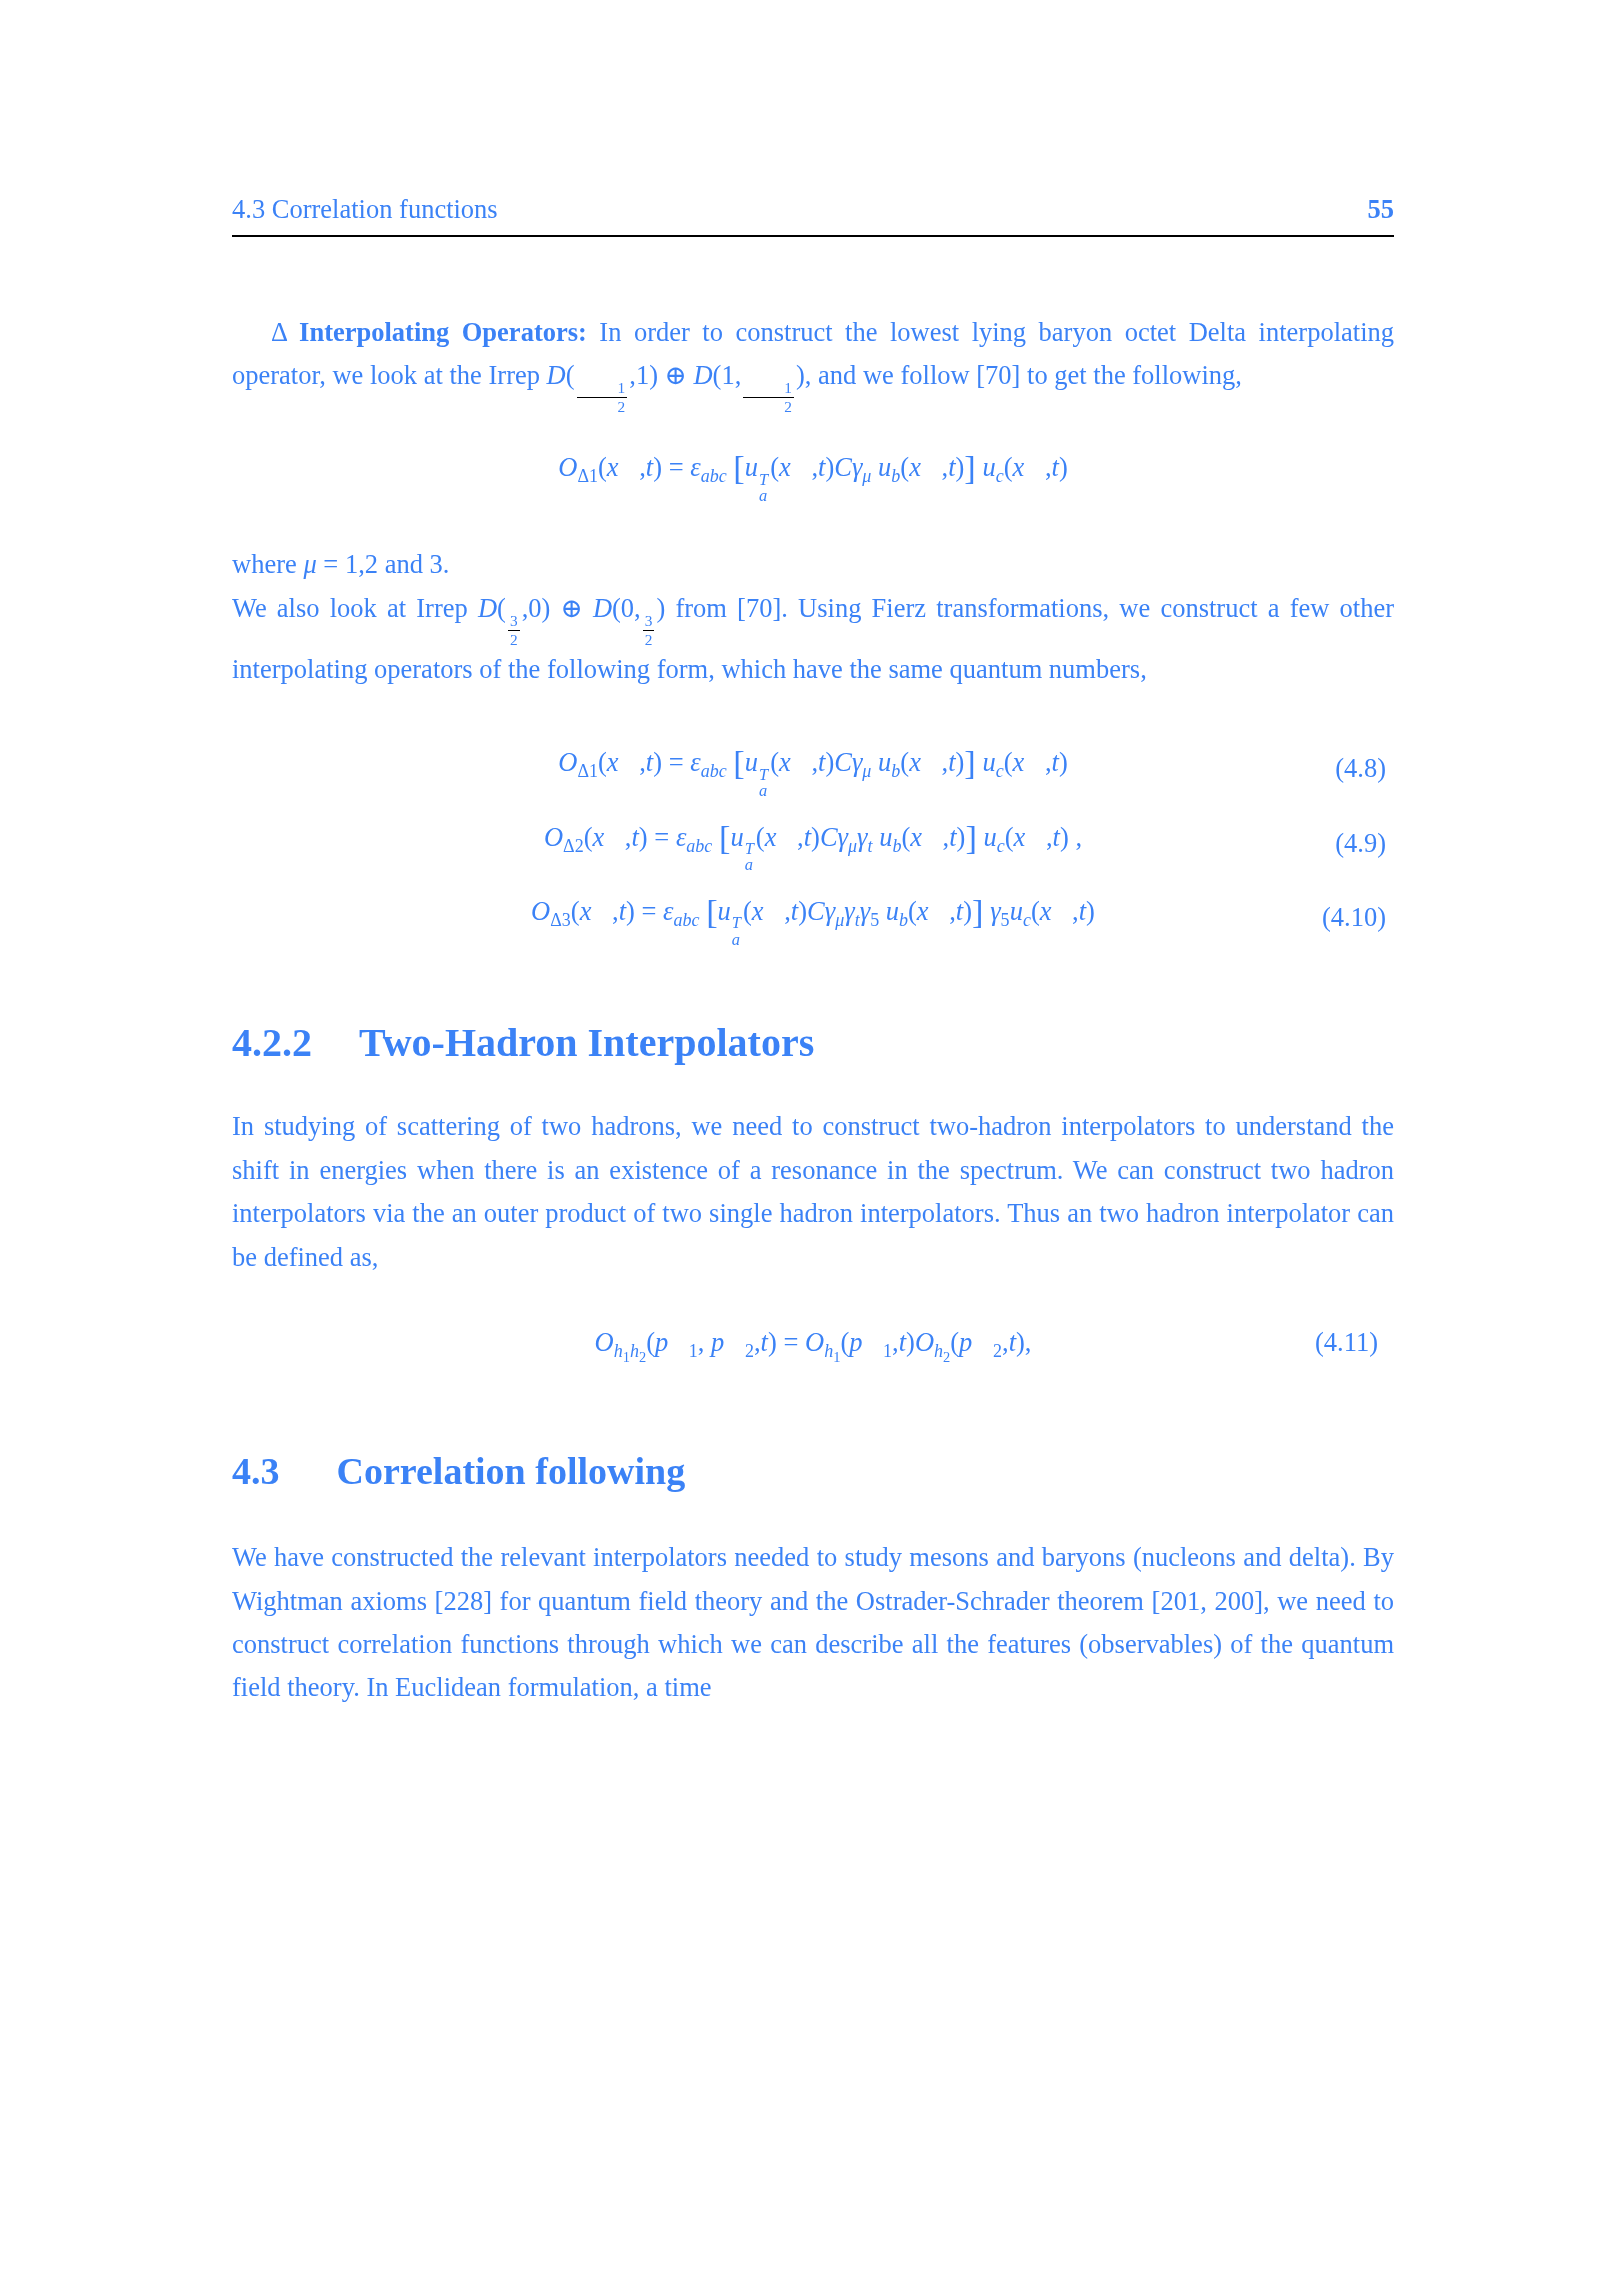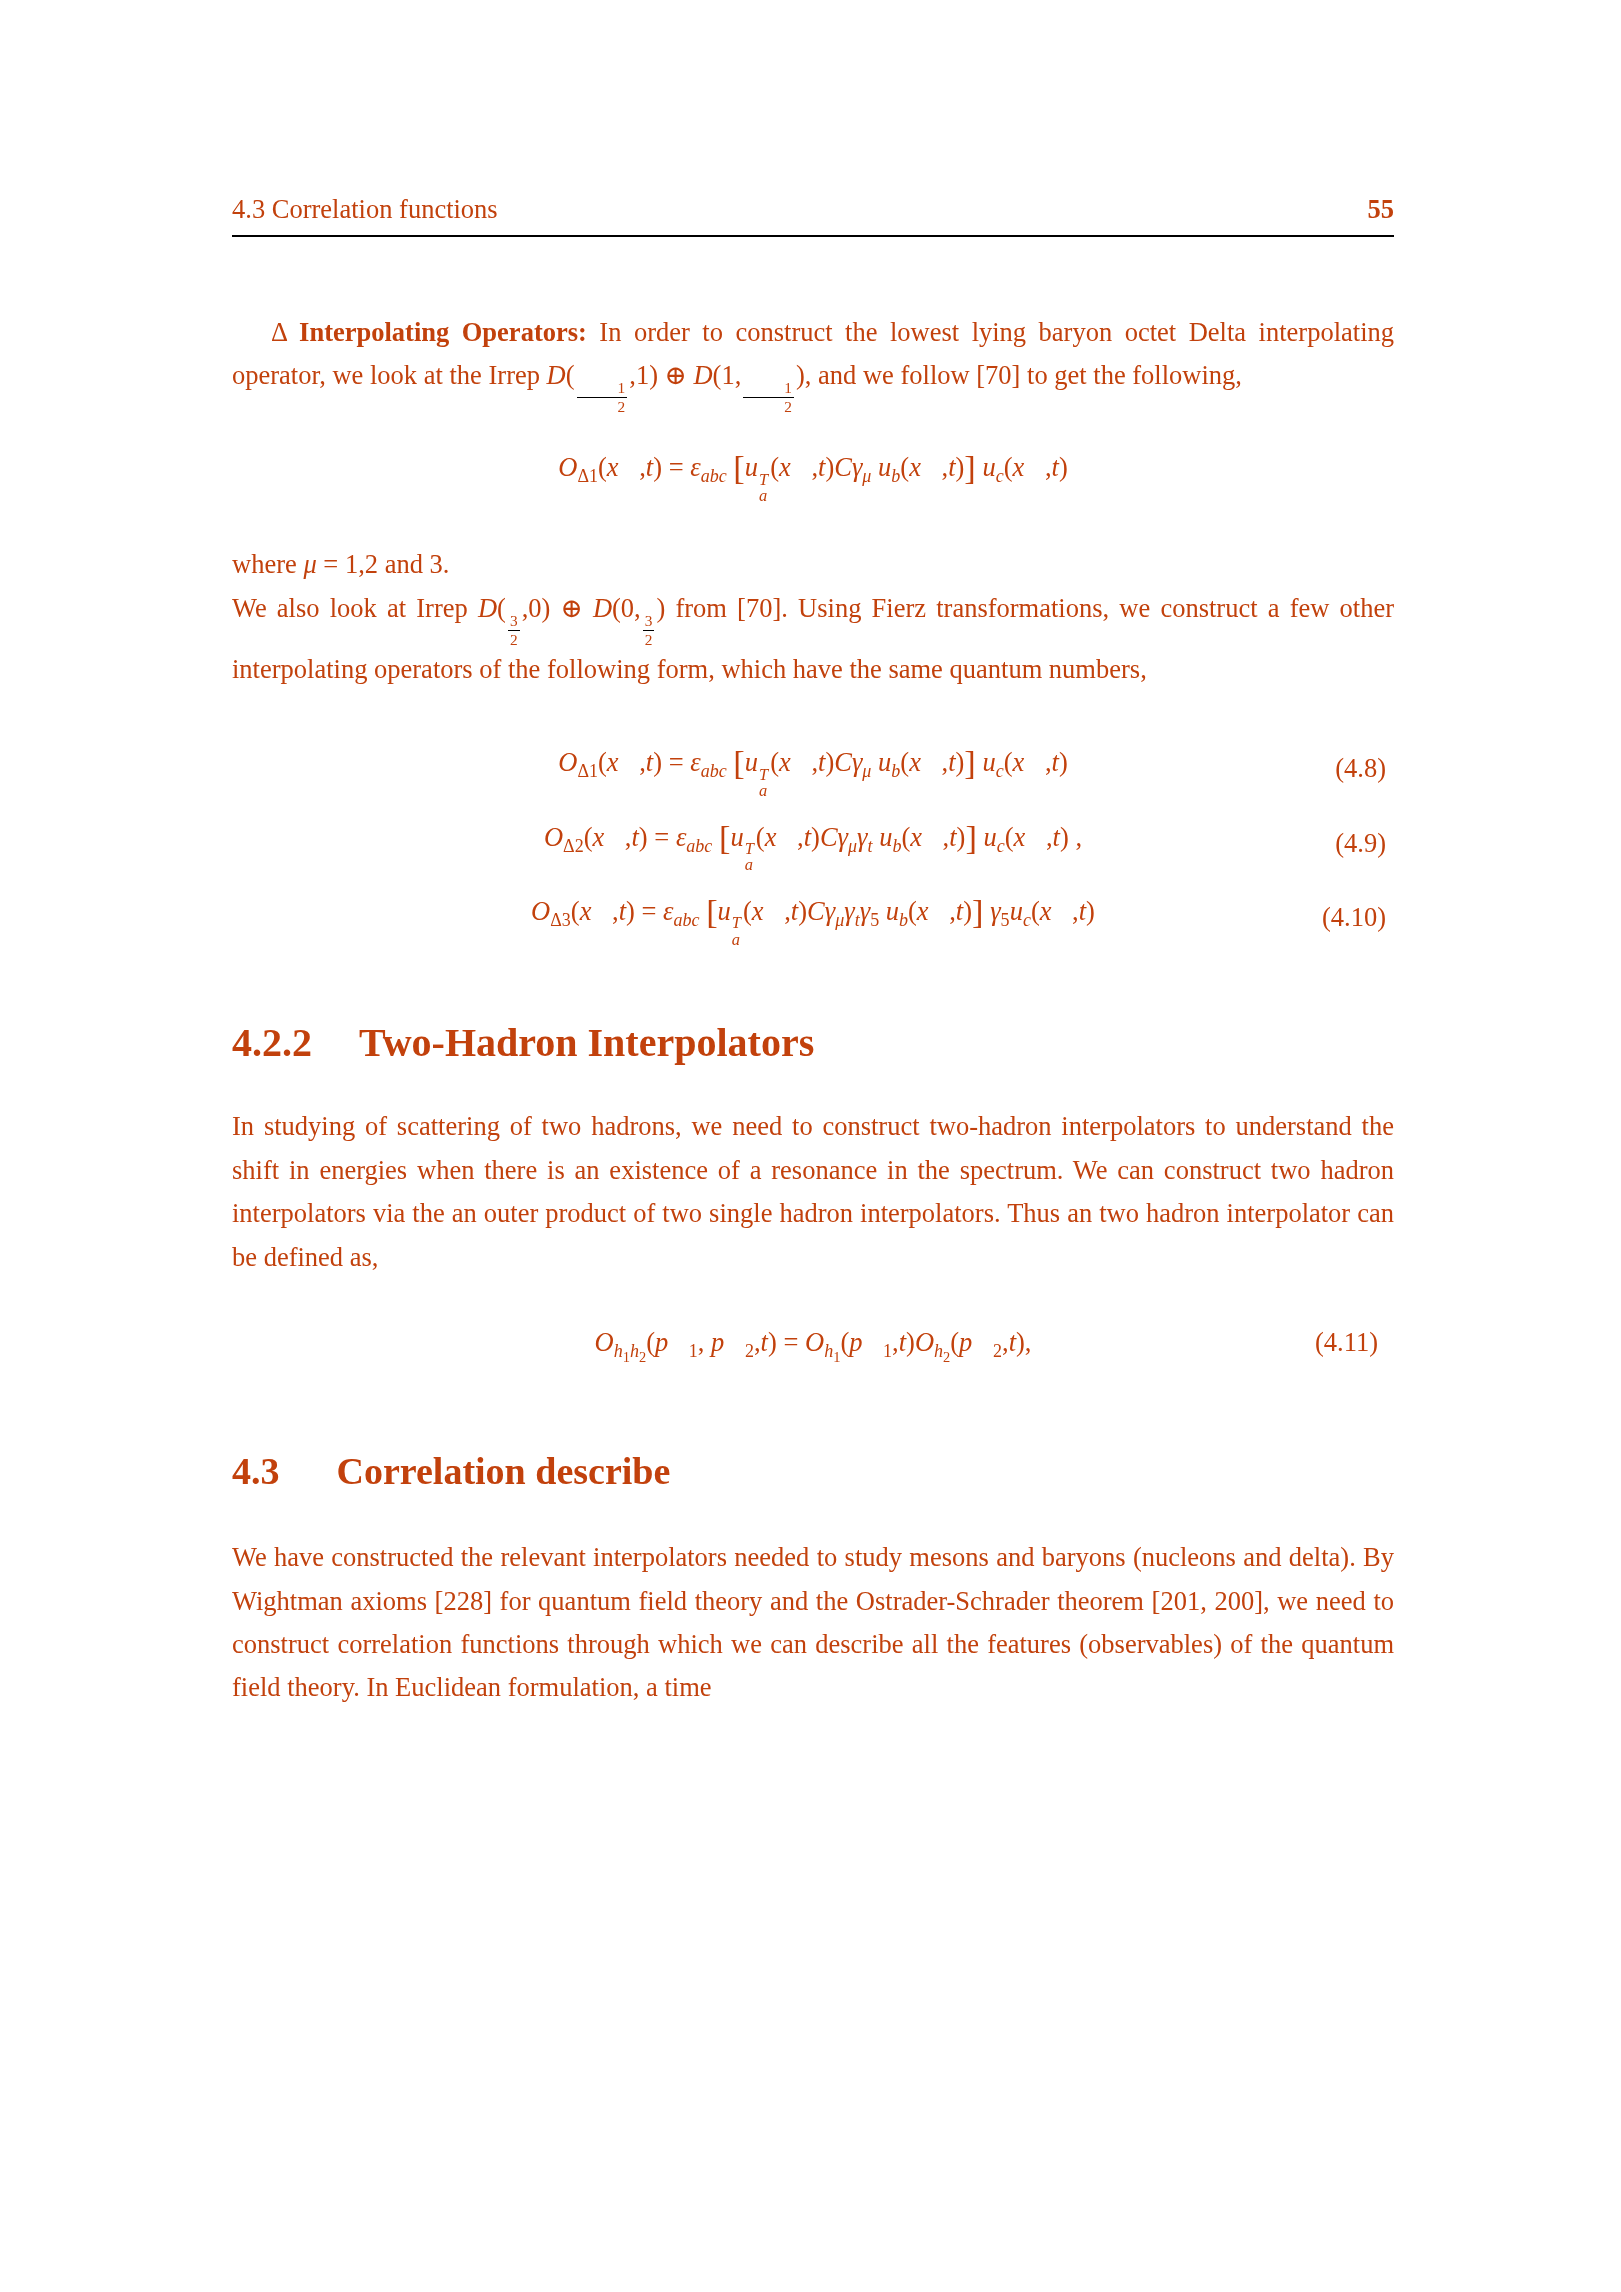--- a/index.html
+++ b/index.html
@@ -3,21 +3,21 @@
 <meta charset="utf-8">
 <style>
   html,body{margin:0;padding:0;background:#ffffff;}
   .page{
     position:relative;
     width:1621px;height:2293px;
     background:#fff;
     box-sizing:border-box;
     padding:194px 227px 0 232px;
     font-family:"Liberation Serif","DejaVu Serif",serif;
-    font-size:26.5px;color:#c2410c;
+    font-size:26.5px;color:#3b82f6;
     overflow:hidden;
   }
   .pg-header{
     display:flex;justify-content:space-between;align-items:baseline;
     border-bottom:2px solid #000;padding-bottom:9.8px;
   }
   .pg-header .num{font-weight:bold;}
   p.body{margin:0;text-align:justify;line-height:1.64;}
   .indent{text-indent:39px;}
   .eq{position:relative;text-align:center;line-height:1.4;}
@@ -107,19 +107,19 @@
 
   <p class="body">In studying of scattering of two hadrons, we need to construct two-hadron interpolators to understand the shift in energies when there is an existence of a resonance in the spectrum. We can construct two hadron interpolators via the an outer product of two single hadron interpolators. Thus an two hadron interpolator can be defined as,</p>
 
   <div class="eq" style="margin:45px 8px 41px">
     <span><i>O</i><sub><i>h</i><sub>1</sub><i>h</i><sub>2</sub></sub>(<i>p⃗</i><sub>1</sub>, <i>p⃗</i><sub>2</sub>,<i>t</i>) = <i>O</i><sub><i>h</i><sub>1</sub></sub>(<i>p⃗</i><sub>1</sub>,<i>t</i>)<i>O</i><sub><i>h</i><sub>2</sub></sub>(<i>p⃗</i><sub>2</sub>,<i>t</i>),</span>
     <span class="eq-num">(4.11)</span>
   </div>
 
 
   <div class="h-main">
-    <span class="h-num">4.3</span><span>Correlation describe</span>
+    <span class="h-num">4.3</span><span>Correlation following</span>
   </div>
 
   <p class="body">We have constructed the relevant interpolators needed to study mesons and baryons (nucleons and delta). By Wightman axioms [228] for quantum field theory and the Ostrader-Schrader theorem [201, 200], we need to construct correlation functions through which we can describe all the features (observables) of the quantum field theory. In Euclidean formulation, a time</p>
 
 </div>
 
 
 </body></html>

